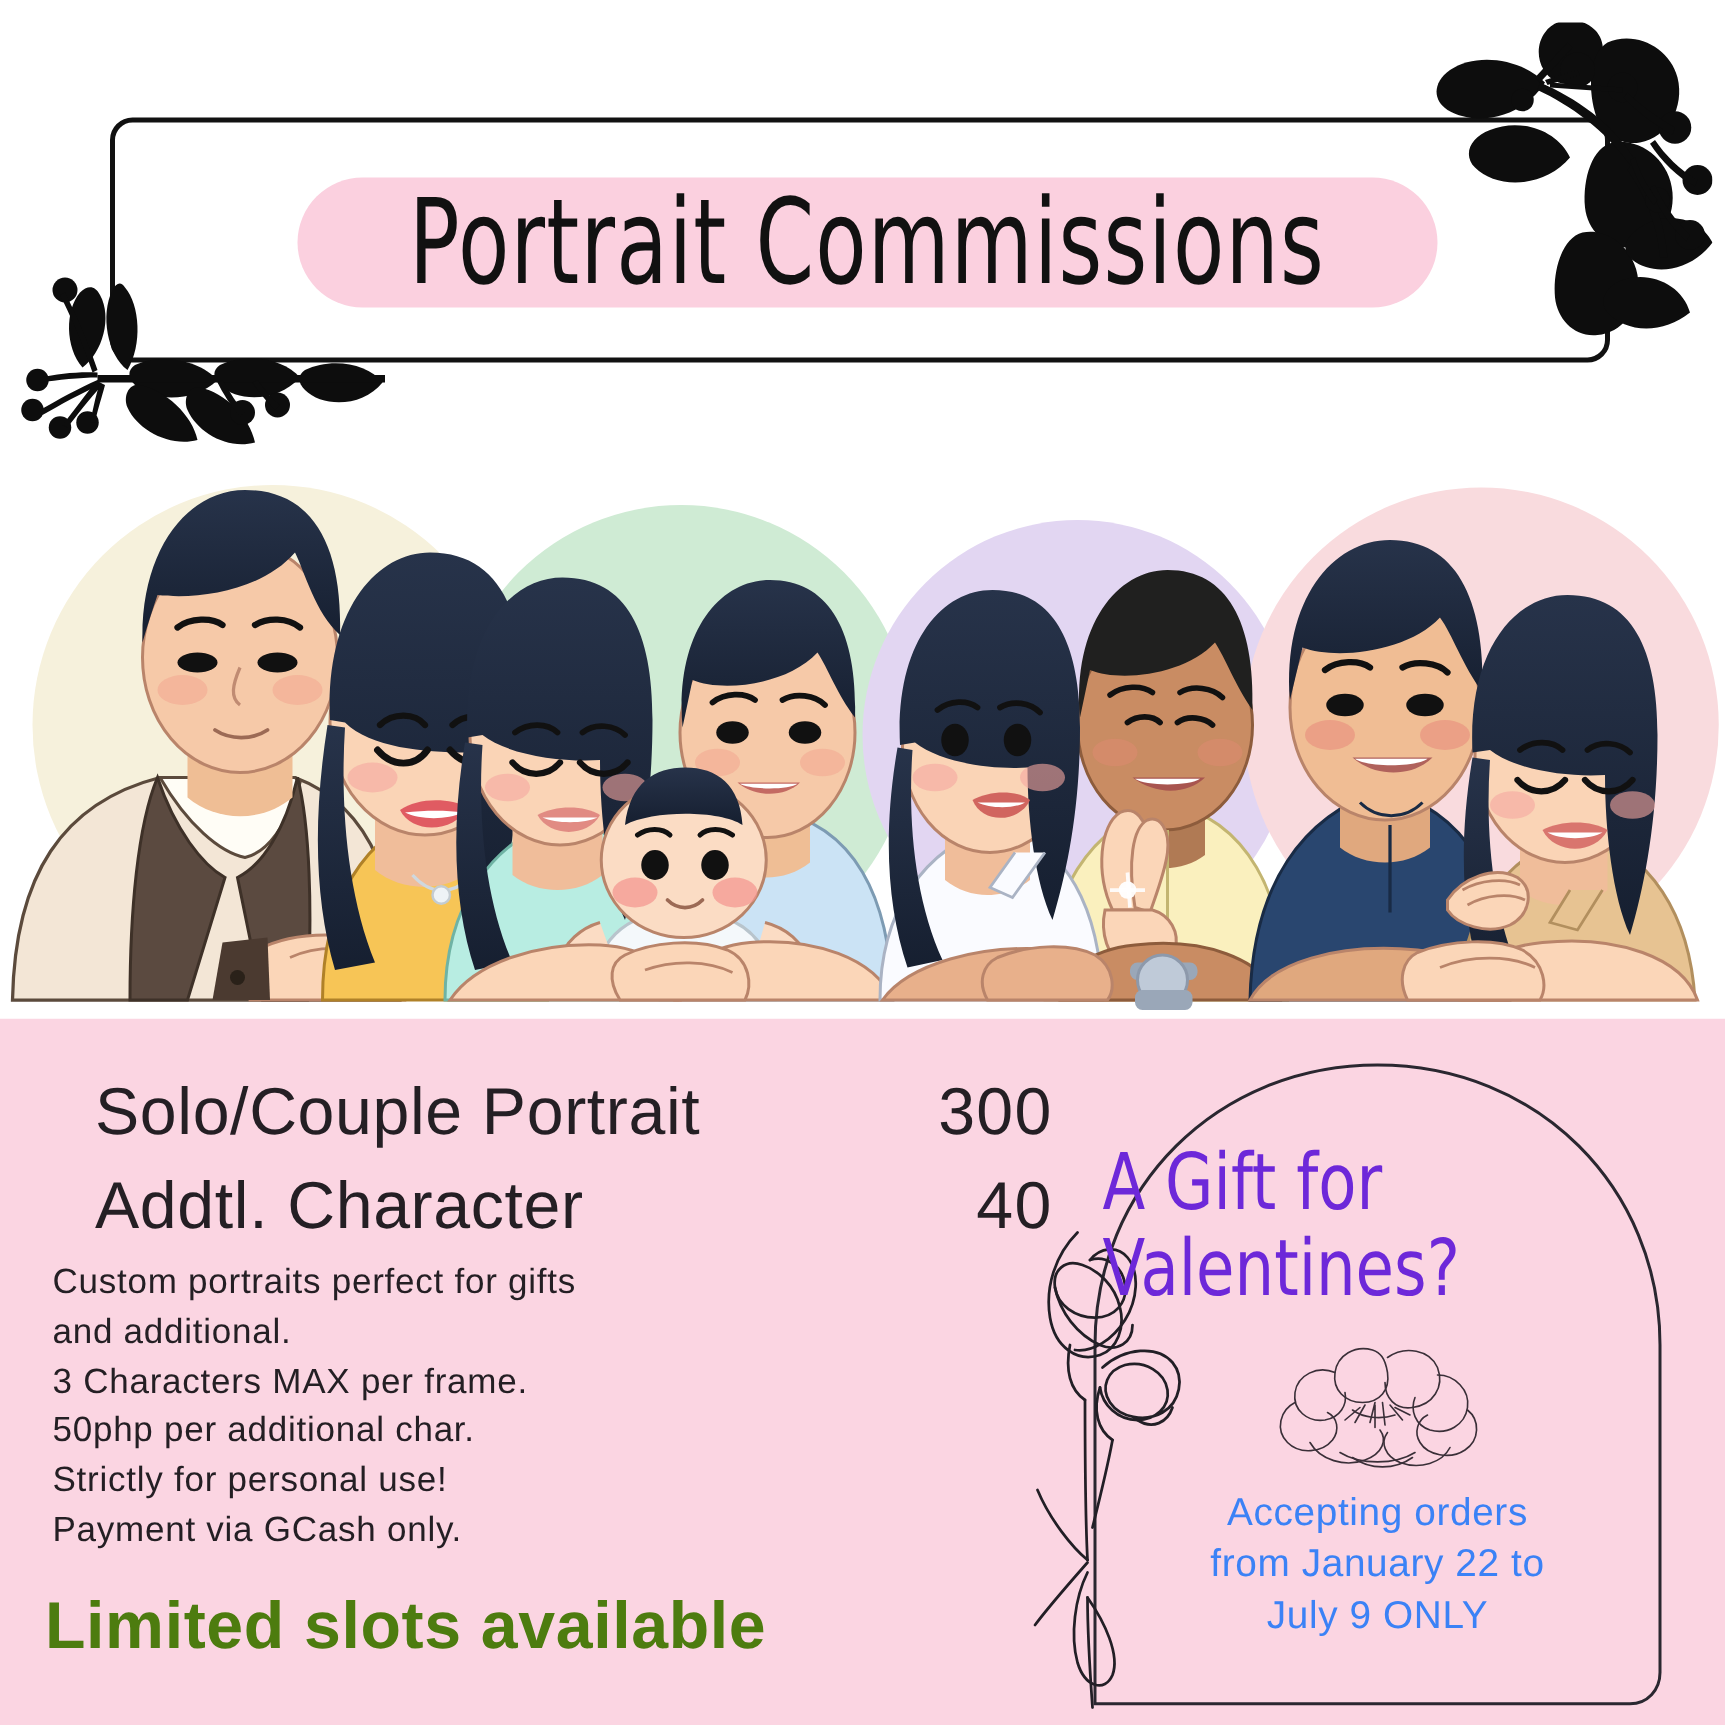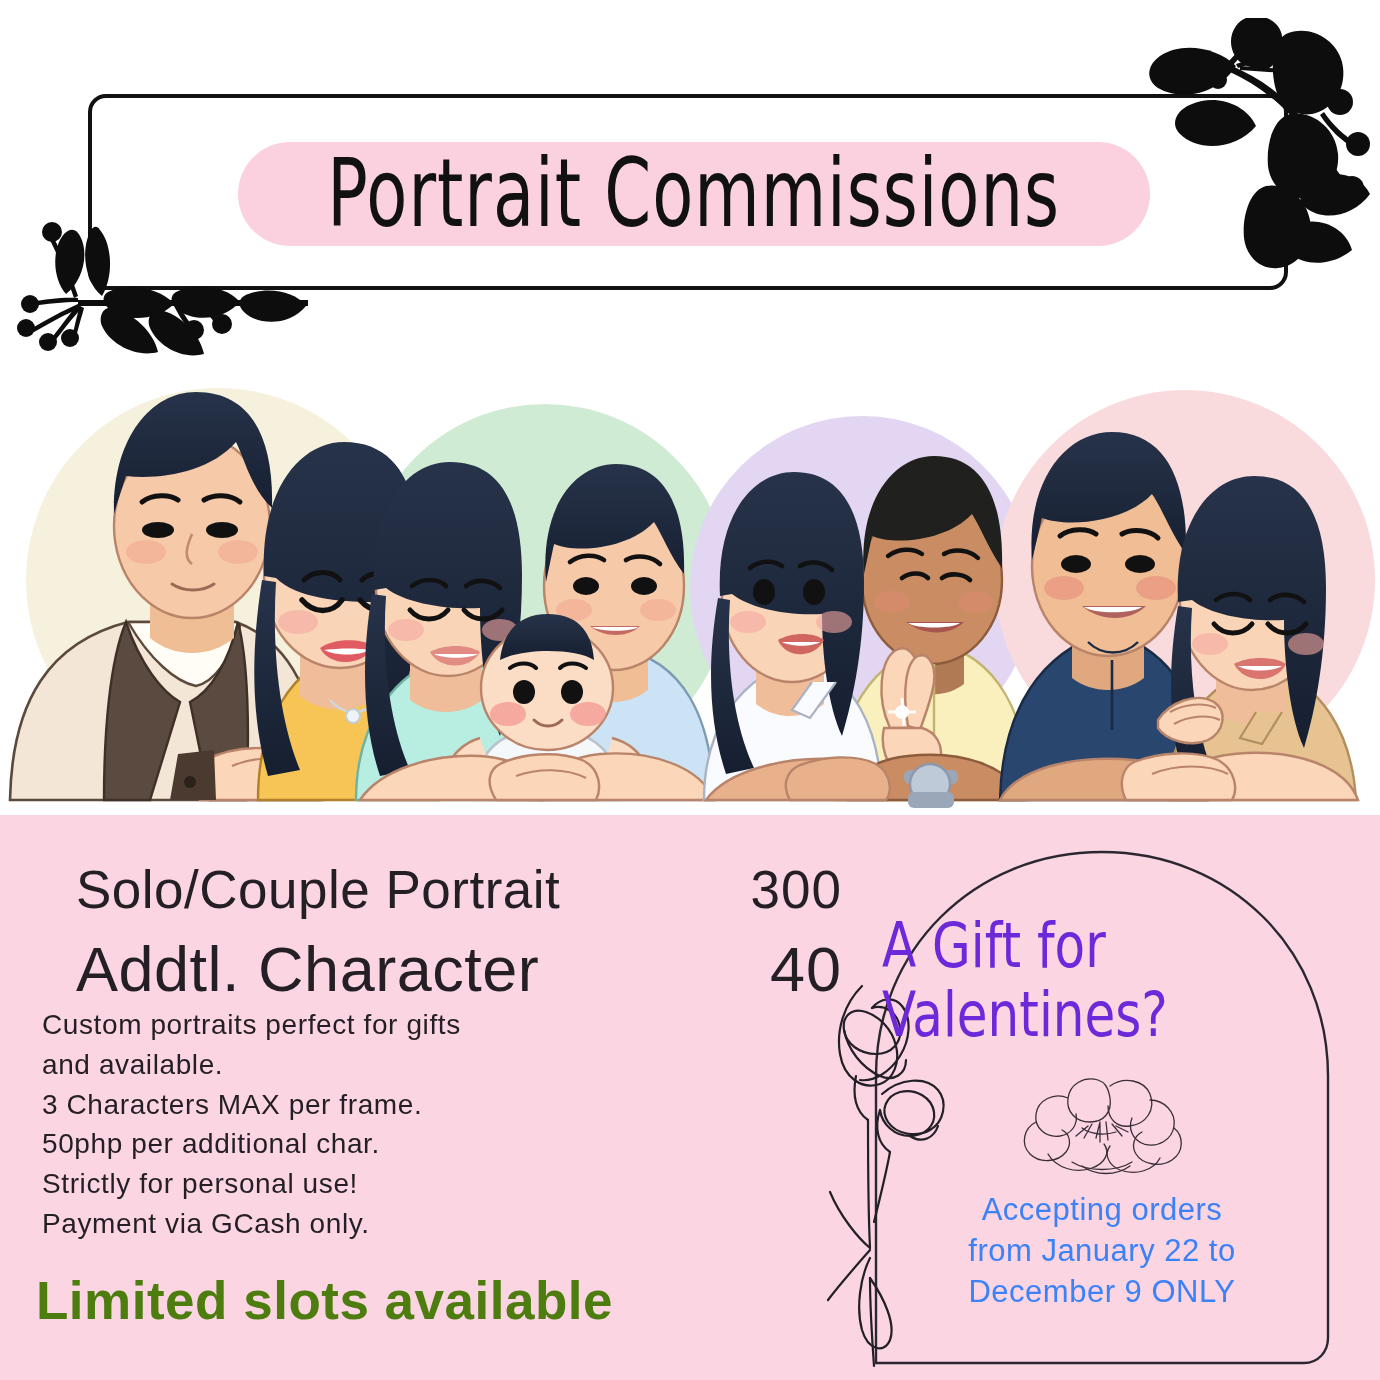--- a/index.html
+++ b/index.html
@@ -66,21 +66,21 @@
   .price-row{
     display:flex;align-items:baseline;justify-content:space-between;
     font-family:"Liberation Sans", sans-serif;
     color:#241f24;
     line-height:1.0;
   }
   .price-row .label{font-size:52px;letter-spacing:0.5px;font-weight:300;margin-left:34px;}
   .price-row .amount{font-size:52px;letter-spacing:1px;font-weight:300;}
   #price-row-1{margin-bottom:22px;}
   #price-row-1 .label,#price-row-1 .amount{font-size:53px;}
-  #price-row-2 .label,#price-row-2 .amount{font-size:63px;text-align:center;}
+  #price-row-2 .label,#price-row-2 .amount{font-size:53px;text-align:center;}
 
   #details-block{
     position:absolute;left:42px;top:190px;width:700px;
     font-family:"Liberation Sans", sans-serif;
     color:#241f24;
     font-size:28px;
     line-height:1.42;
     font-weight:300;
     letter-spacing:0.6px;
   }
@@ -410,21 +410,21 @@
         <span class="amount">300</span>
       </div>
       <div class="price-row" id="price-row-2">
         <span class="label">Addtl. Character</span>
         <span class="amount">40</span>
       </div>
     </div>
 
     <div id="details-block">
       <span class="detail-line">Custom portraits perfect for gifts</span>
-      <span class="detail-line">and available.</span>
+      <span class="detail-line">and additional.</span>
       <span class="detail-line">3 Characters MAX per frame.</span>
       <span class="detail-line">50php per additional char.</span>
       <span class="detail-line">Strictly for personal use!</span>
       <span class="detail-line">Payment via GCash only.</span>
     </div>
 
     <div id="limited-slots">Limited slots available</div>
 
   </div>
 
@@ -474,18 +474,18 @@
         <path d="M70 100 C84 110 104 110 118 100"></path>
 
         <path d="M88 56 L84 72 M94 56 L96 74 M80 58 L72 72 M100 58 L110 70 M88 58 L88 76 M76 60 L64 70 M104 60 L116 66"></path>
         <path d="M70 62 C78 68 92 70 104 66"></path>
       </g>
     </svg>
 
     <div id="arch-dates">
       <span class="date-line">Accepting orders</span>
       <span class="date-line">from January 22 to</span>
-      <span class="date-line">December 9 ONLY</span>
+      <span class="date-line">July 9 ONLY</span>
     </div>
 
   </div>
 
 </div>
 
 </body></html>

